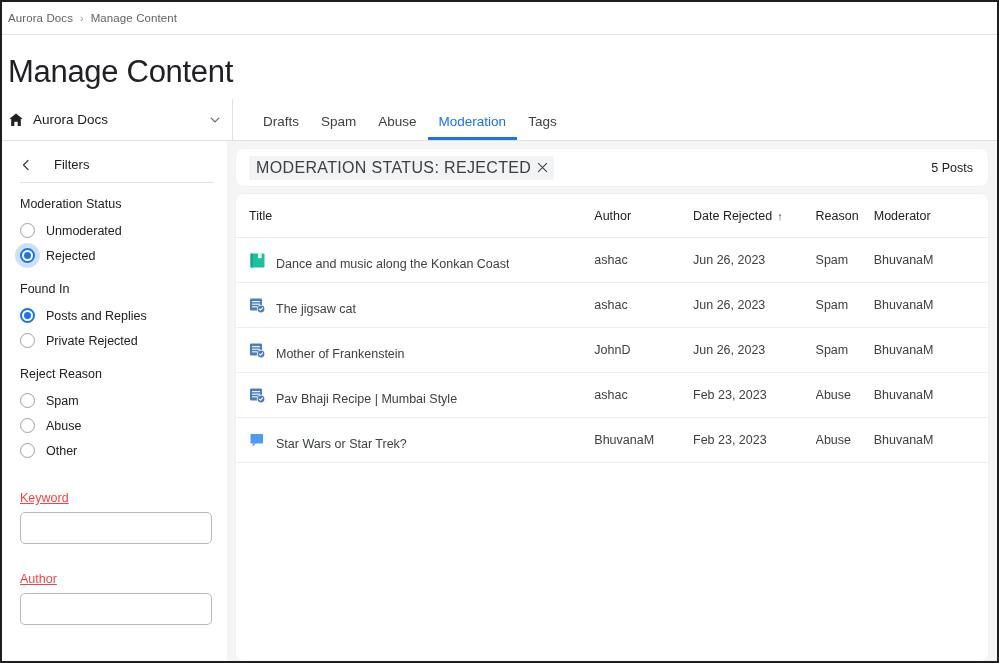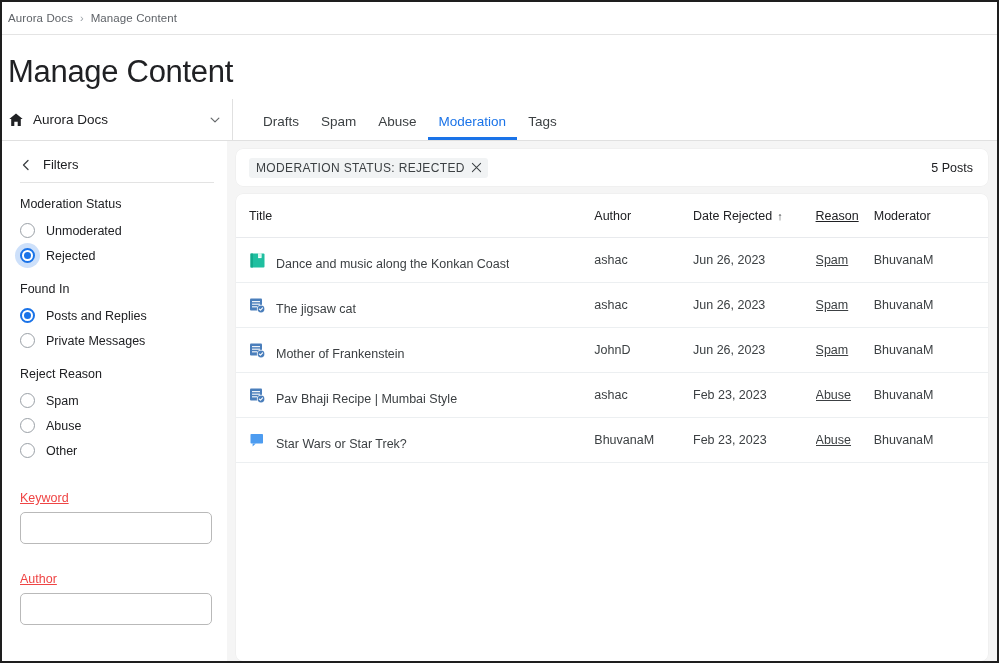--- a/index.html
+++ b/index.html
@@ -139,20 +139,21 @@
     background: #ffffff;
     padding: 0 0 0 0;
     overflow: hidden;
     border-right: 1px solid #ffffff;
   }
   .filters-head {
     display: flex;
     align-items: center;
     padding: 16px 14px 10px 18px;
     cursor: pointer;
+    gap: 11px;
   }
   .back-chev {
     width: 12px; height: 12px;
     flex: 0 0 12px;
     margin-right: 11px;
     display: block;
   }
   .filters-label {
     font-size: 13px;
     color: #202124;
@@ -247,21 +248,21 @@
   }
   .chip {
     display: inline-flex;
     align-items: center;
     background: #f1f3f4;
     border-radius: 3px;
     padding: 3px 6px 3px 7px;
     cursor: pointer;
   }
   .chip-text {
-    font-size: 12px;
+    font-size: 16px;
     letter-spacing: .35px;
     color: #3c4043;
     font-weight: 400;
     white-space: nowrap;
   }
   .chip-x {
     margin-left: 6px;
     width: 11px; height: 11px;
     display: block;
   }
@@ -304,21 +305,21 @@
     vertical-align: middle;
     white-space: nowrap;
     overflow: hidden;
     text-overflow: ellipsis;
   }
   tbody tr:last-child td { border-bottom: 1px solid #eceff1; }
 
   .col-title  { width: 345px; padding-left: 13px !important; }
   .col-author { width: 95px; }
   .col-date   { width: 118px; }
-  .col-reason { width: 56px; text-decoration: underline; }
+  .col-reason { width: 56px; }
   .col-mod    { width: 110px; }
 
   .title-cell {
     display: flex;
     align-items: center;
     gap: 10px;
     padding-left: 13px;
   }
   .row-icon {
     width: 17px; height: 17px;
@@ -404,21 +405,21 @@
       </div>
 
       <div class="filter-group">
         <div class="group-title">Found In</div>
         <div class="radio-row">
           <span class="radio checked"></span>
           <span class="radio-label">Posts and Replies</span>
         </div>
         <div class="radio-row">
           <span class="radio"></span>
-          <span class="radio-label">Private Messages</span>
+          <span class="radio-label">Private Rejected</span>
         </div>
       </div>
 
       <div class="filter-group">
         <div class="group-title">Reject Reason</div>
         <div class="radio-row">
           <span class="radio"></span>
           <span class="radio-label">Spam</span>
         </div>
         <div class="radio-row">

